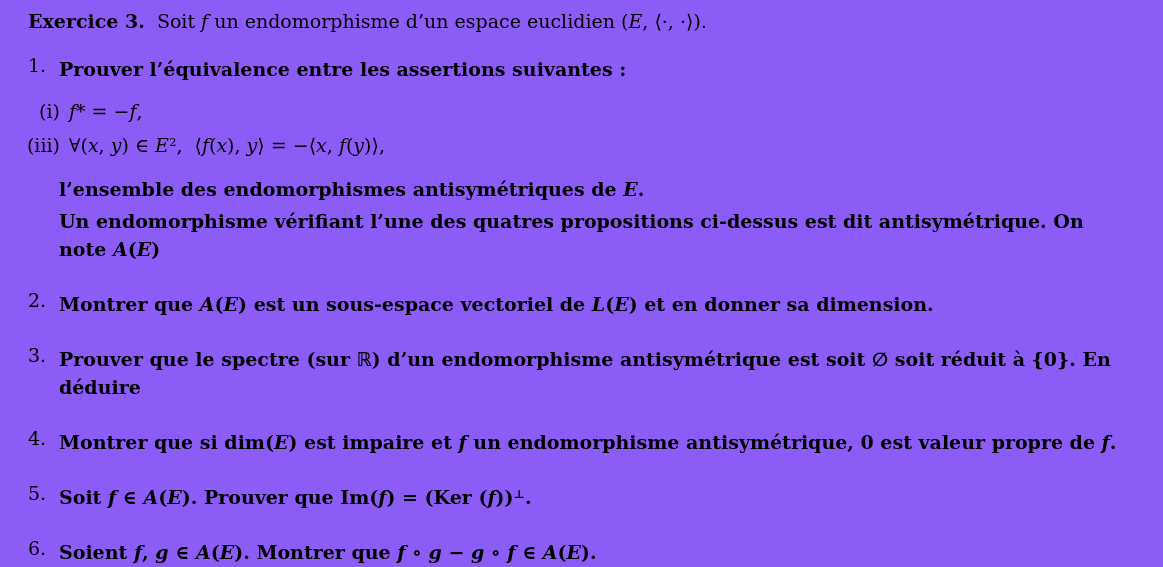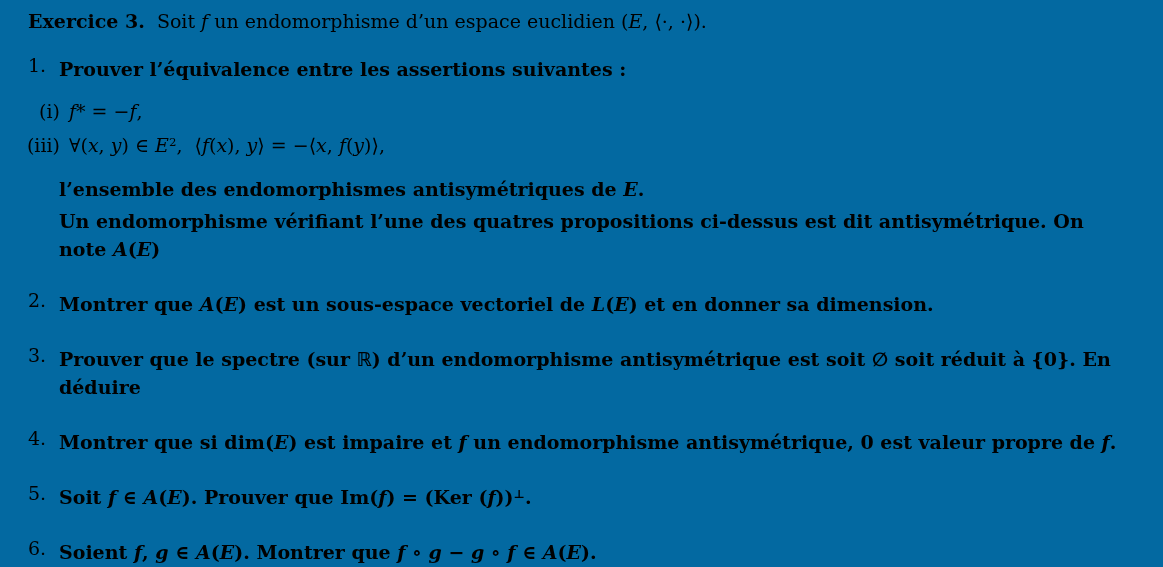--- a/index.html
+++ b/index.html
@@ -7,21 +7,21 @@
     padding: 0;
     background: #ffffff;
   }
   .page {
     position: relative;
     width: 1163px;
     height: 567px;
     overflow: hidden;
     box-sizing: border-box;
     padding: 7px 22px 0 28px;
-    background: #0369a1;
+    background: #8b5cf6;
     color: #000000;
     font-family: "DejaVu Serif", "DejaVu Sans", "Liberation Serif", serif;
     font-size: 19px;
     line-height: 28px;
   }
   p { margin: 0; }
   .title-line { margin-bottom: 16px; }
   .item { display: flex; margin-bottom: 19px; }
   .item:last-child { margin-bottom: 0; }
   .num { width: 27px; flex-shrink: 0; }

